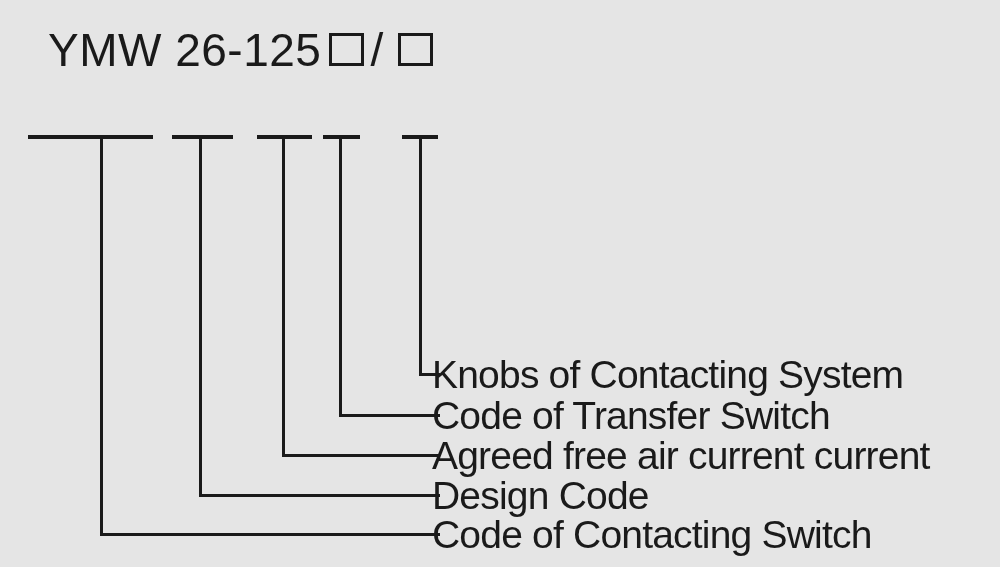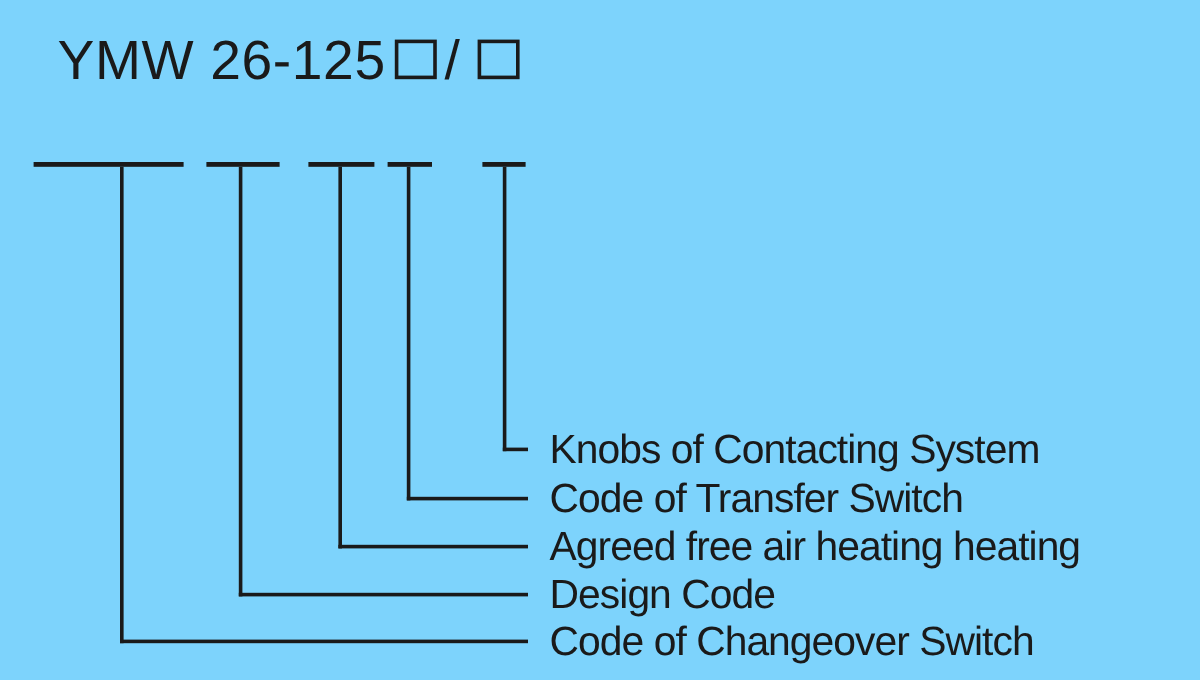--- a/index.html
+++ b/index.html
@@ -4,21 +4,21 @@
 <style>
   html, body {
     margin: 0;
     padding: 0;
     background: #ffffff;
   }
   #canvas {
     position: relative;
     width: 1000px;
     height: 567px;
-    background: #7dd3fc;
+    background: #e5e5e5;
     overflow: hidden;
     font-family: "Liberation Sans", sans-serif;
     color: #1a1a1a;
   }
 
   
   .model-block {
     position: absolute;
     left: 48px;
     top: 24px;
@@ -67,22 +67,22 @@
   }
   .conn-changeover { left: 100px; width: 340px; height: 397px; }
   .conn-design     { left: 199px; width: 241px; height: 358px; }
   .conn-heating    { left: 282px; width: 158px; height: 318px; }
   .conn-transfer   { left: 339px; width: 101px; height: 278px; }
   .conn-knobs      { left: 419px; width: 21px;  height: 237px; }
 
   
   .legend-label {
     position: absolute;
-    left: 458px;
-    font-size: 34px;
+    left: 432px;
+    font-size: 39px;
     line-height: 40px;
     letter-spacing: -0.8px;
     white-space: nowrap;
     color: #1a1a1a;
   }
   .label-knobs      { top: 355px; }
   .label-transfer   { top: 396px; }
   .label-heating    { top: 436px; }
   .label-design     { top: 476px; text-align: center; }
   .label-changeover { top: 515px; }
@@ -105,17 +105,17 @@
   <div class="useg useg-5"></div>
 
   <div class="connector conn-changeover"></div>
   <div class="connector conn-design"></div>
   <div class="connector conn-heating"></div>
   <div class="connector conn-transfer"></div>
   <div class="connector conn-knobs"></div>
 
   <div class="legend-label label-knobs">Knobs of Contacting System</div>
   <div class="legend-label label-transfer">Code of Transfer Switch</div>
-  <div class="legend-label label-heating">Agreed free air heating heating</div>
+  <div class="legend-label label-heating">Agreed free air current current</div>
   <div class="legend-label label-design">Design Code</div>
-  <div class="legend-label label-changeover">Code of Changeover Switch</div>
+  <div class="legend-label label-changeover">Code of Contacting Switch</div>
 
 </div>
 
 </body></html>

